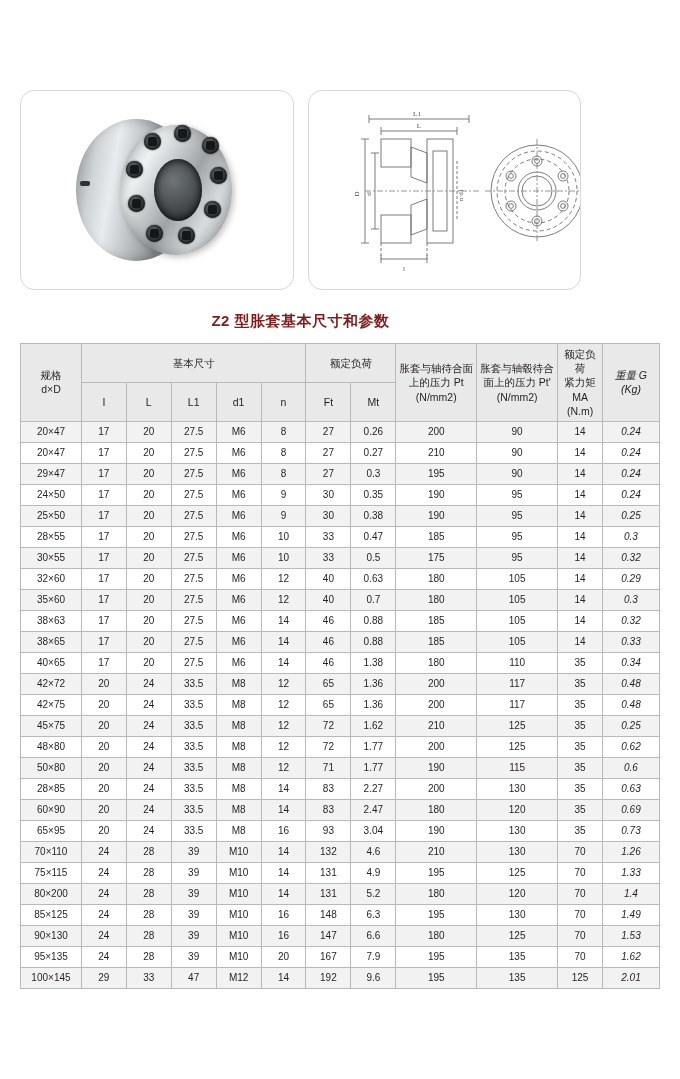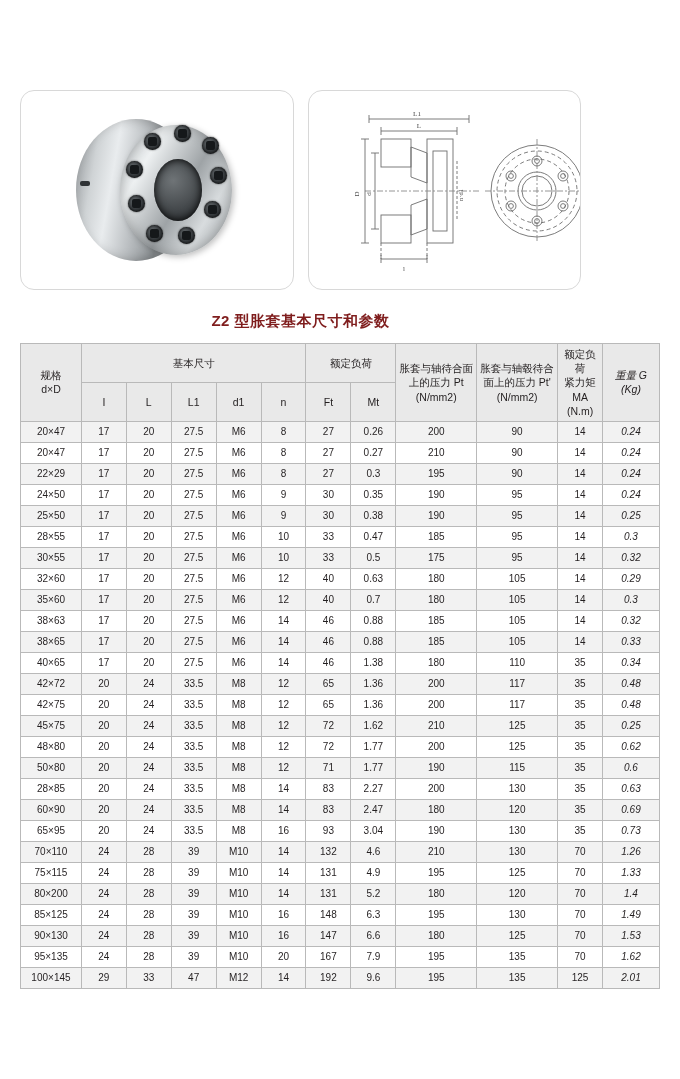--- a/index.html
+++ b/index.html
@@ -305,21 +305,21 @@
           <td class="col-n">M6</td>
           <td class="col-n">8</td>
           <td class="col-n">27</td>
           <td class="col-n">0.27</td>
           <td class="col-p">210</td>
           <td class="col-p">90</td>
           <td class="col-n">14</td>
           <td class="col-w">0.24</td>
         </tr>
         <tr>
-          <td class="col-spec">22×29</td>
+          <td class="col-spec">29×47</td>
           <td class="col-n">17</td>
           <td class="col-n">20</td>
           <td class="col-n">27.5</td>
           <td class="col-n">M6</td>
           <td class="col-n">8</td>
           <td class="col-n">27</td>
           <td class="col-n">0.3</td>
           <td class="col-p">195</td>
           <td class="col-p">90</td>
           <td class="col-n">14</td>

